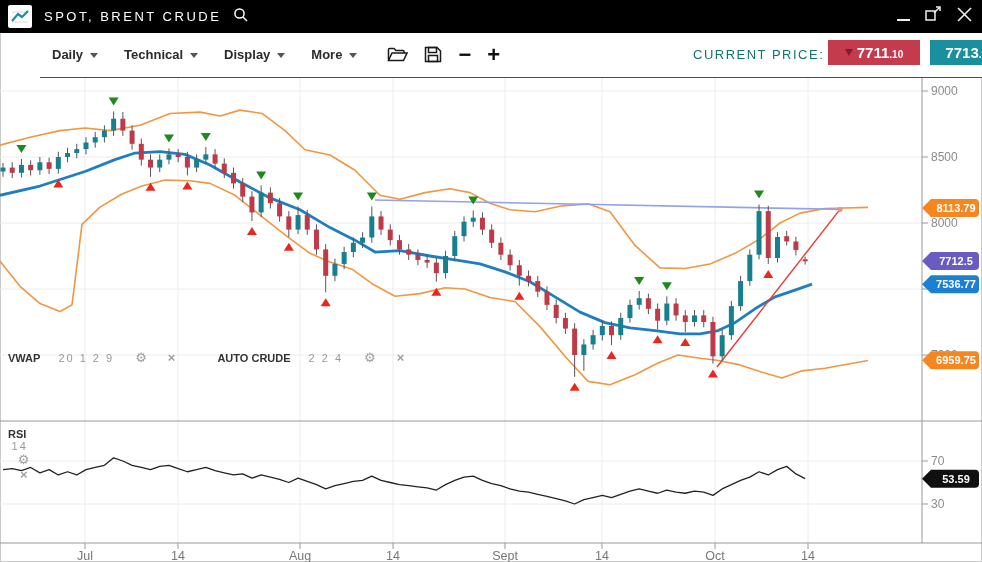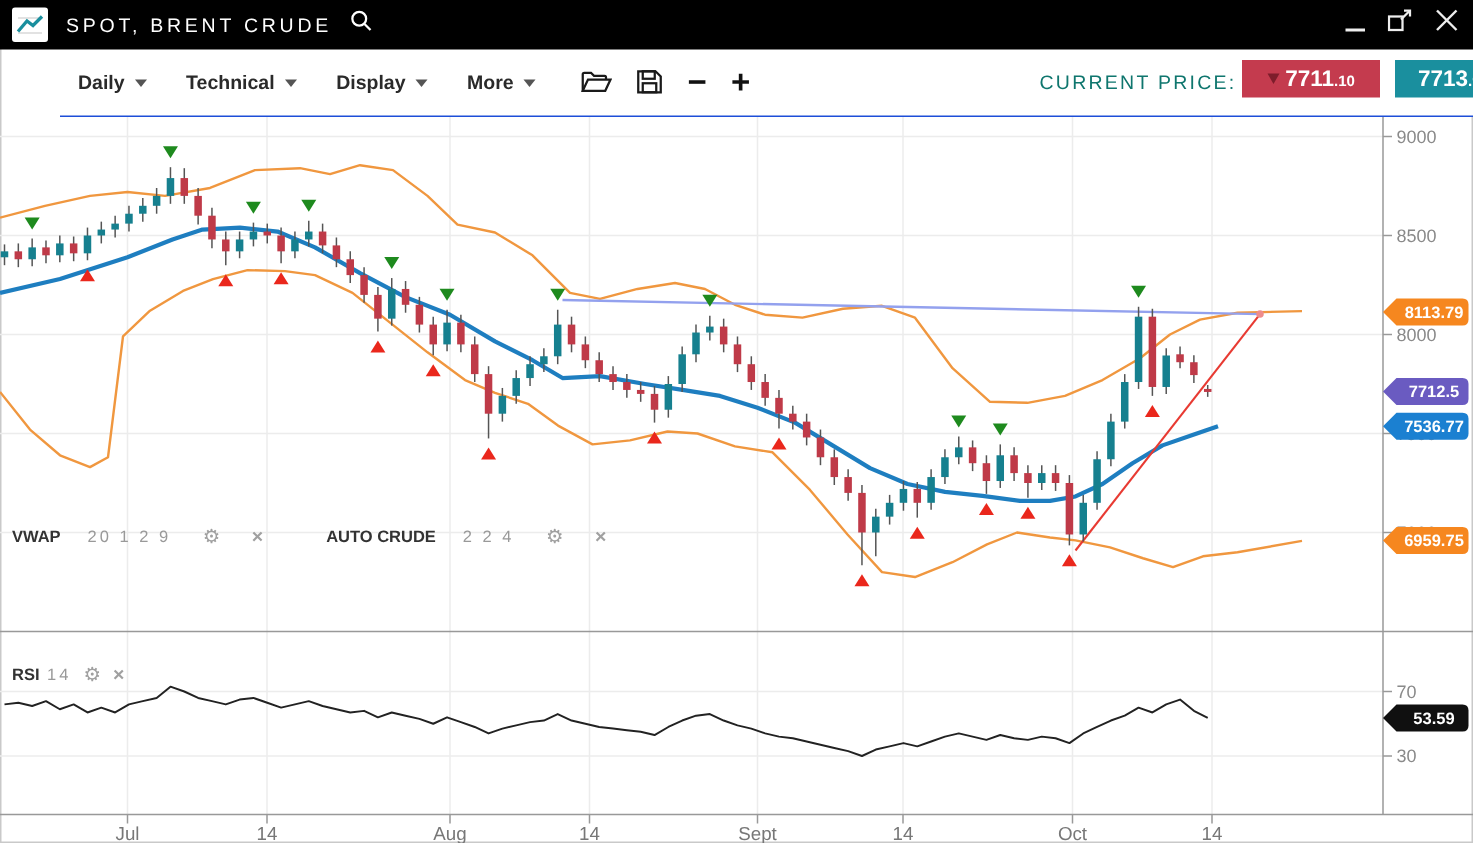--- a/index.html
+++ b/index.html
@@ -341,21 +341,21 @@
     <span class="ind-name">VWAP</span>
     <span class="ind-params">20 1 2 9</span>
     <span class="ind-gear">⚙</span>
     <span class="ind-x">×</span>
     <span class="ind-gap"></span>
     <span class="ind-name">AUTO CRUDE</span>
     <span class="ind-params">2 2 4</span>
     <span class="ind-gear">⚙</span>
     <span class="ind-x">×</span>
   </div>
-  <div class="ind-row" style="left:8px;top:442px;">
+  <div class="ind-row" style="left:8px;top:428px;flex-direction:column;">
     <span class="ind-name">RSI</span>
     <span class="ind-params">14</span>
     <span class="ind-gear">⚙</span>
     <span class="ind-x">×</span>
   </div>
 
   <div class="titlebar">
     <div class="logo">
       <svg width="20" height="18">
         <line x1="2" y1="4" x2="18" y2="4" stroke="#d8d8d8" stroke-width="1"></line>

